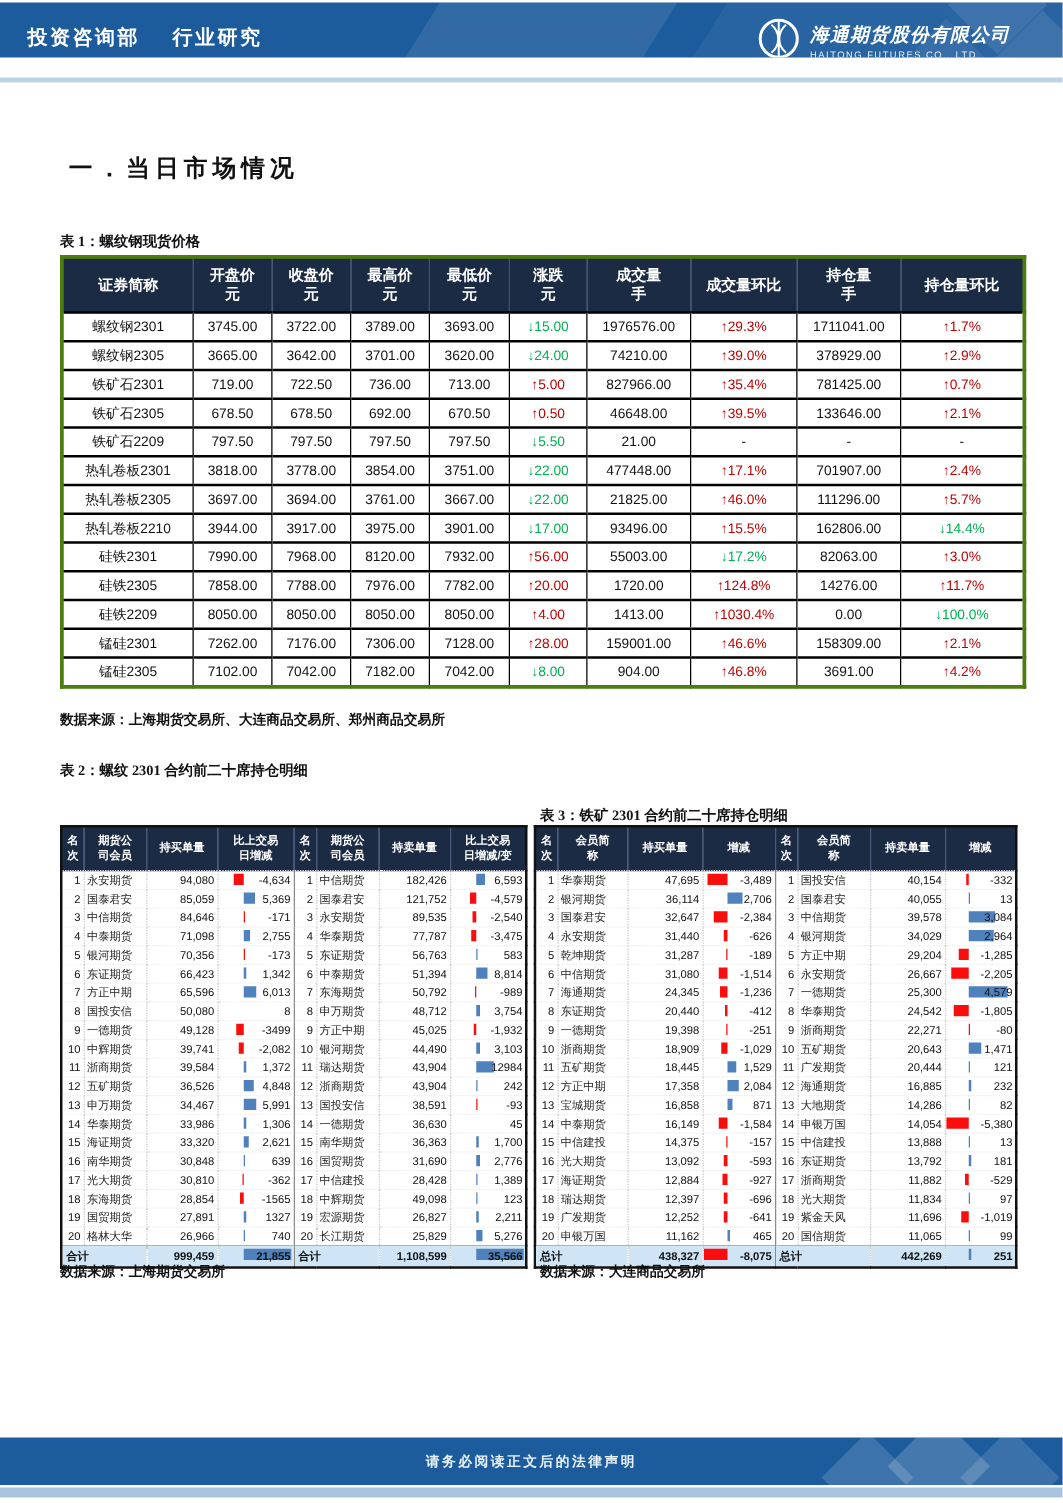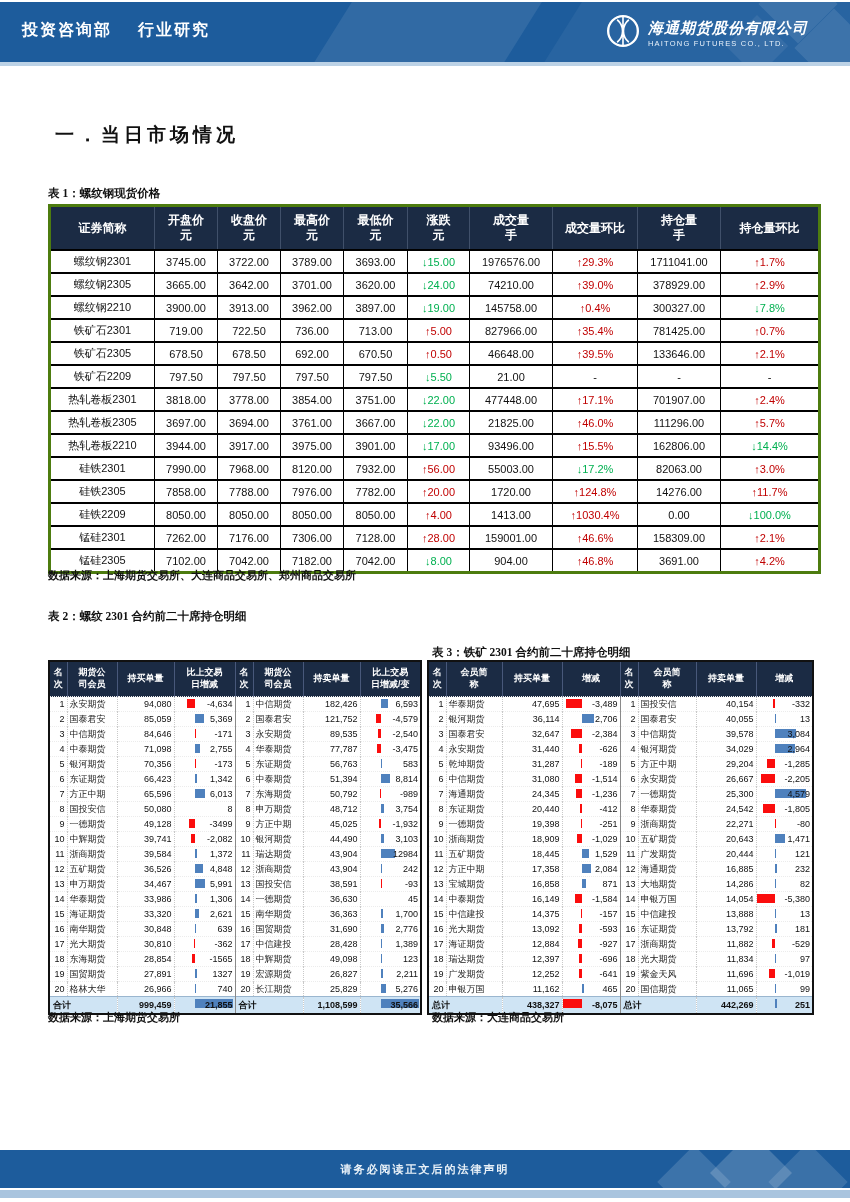--- a/index.html
+++ b/index.html
@@ -3,21 +3,21 @@
 <meta charset="utf-8">
 <style>
   html,body{margin:0;padding:0;}
   body{
     width:850px;height:1202px;position:relative;background:#fff;
     font-family:"Liberation Sans","DejaVu Sans",sans-serif;color:#111;
     overflow:hidden;
   }
   
   .band{position:absolute;left:0;width:850px;background:var(--band,#1d5c9c);overflow:hidden;}
-  .band.top{top:2px;height:60px;}
+  .band.top{top:2px;height:44px;}
   .band-strip{position:absolute;left:0;width:850px;background:#bcd2e6;}
   .strip-top{top:62px;height:4px;}
   .strip-bottom{top:1190px;height:8px;background:#a9c4de;}
   .diag{position:absolute;background:rgba(255,255,255,0.09);}
   .diag1{left:330px;top:-30px;width:190px;height:130px;transform:skewX(-32deg);}
   .diag2{left:560px;top:-30px;width:330px;height:130px;transform:skewX(-32deg);background:rgba(255,255,255,0.05);}
   .diamond{position:absolute;background:rgba(255,255,255,0.10);transform:rotate(45deg);}
   .dm1{left:770px;top:-26px;width:56px;height:56px;}
   .dm2{left:806px;top:18px;width:56px;height:56px;}
   .dm3{left:735px;top:22px;width:44px;height:44px;background:rgba(255,255,255,0.07);}
@@ -173,32 +173,20 @@
         <td>3642.00</td>
         <td>3701.00</td>
         <td>3620.00</td>
         <td><span style="color: rgb(0, 176, 80);">↓24.00</span></td>
         <td>74210.00</td>
         <td><span style="color: rgb(192, 0, 0);">↑39.0%</span></td>
         <td>378929.00</td>
         <td><span style="color: rgb(192, 0, 0);">↑2.9%</span></td>
       </tr>
       <tr>
-        <td class="nm">螺纹钢2210</td>
-        <td>3900.00</td>
-        <td>3913.00</td>
-        <td>3962.00</td>
-        <td>3897.00</td>
-        <td><span style="color: rgb(0, 176, 80);">↓19.00</span></td>
-        <td>145758.00</td>
-        <td><span style="color: rgb(192, 0, 0);">↑0.4%</span></td>
-        <td>300327.00</td>
-        <td><span style="color: rgb(0, 176, 80);">↓7.8%</span></td>
-      </tr>
-      <tr>
         <td class="nm">铁矿石2301</td>
         <td>719.00</td>
         <td>722.50</td>
         <td>736.00</td>
         <td>713.00</td>
         <td><span style="color: rgb(192, 0, 0);">↑5.00</span></td>
         <td>827966.00</td>
         <td><span style="color: rgb(192, 0, 0);">↑35.4%</span></td>
         <td>781425.00</td>
         <td><span style="color: rgb(192, 0, 0);">↑0.7%</span></td>

